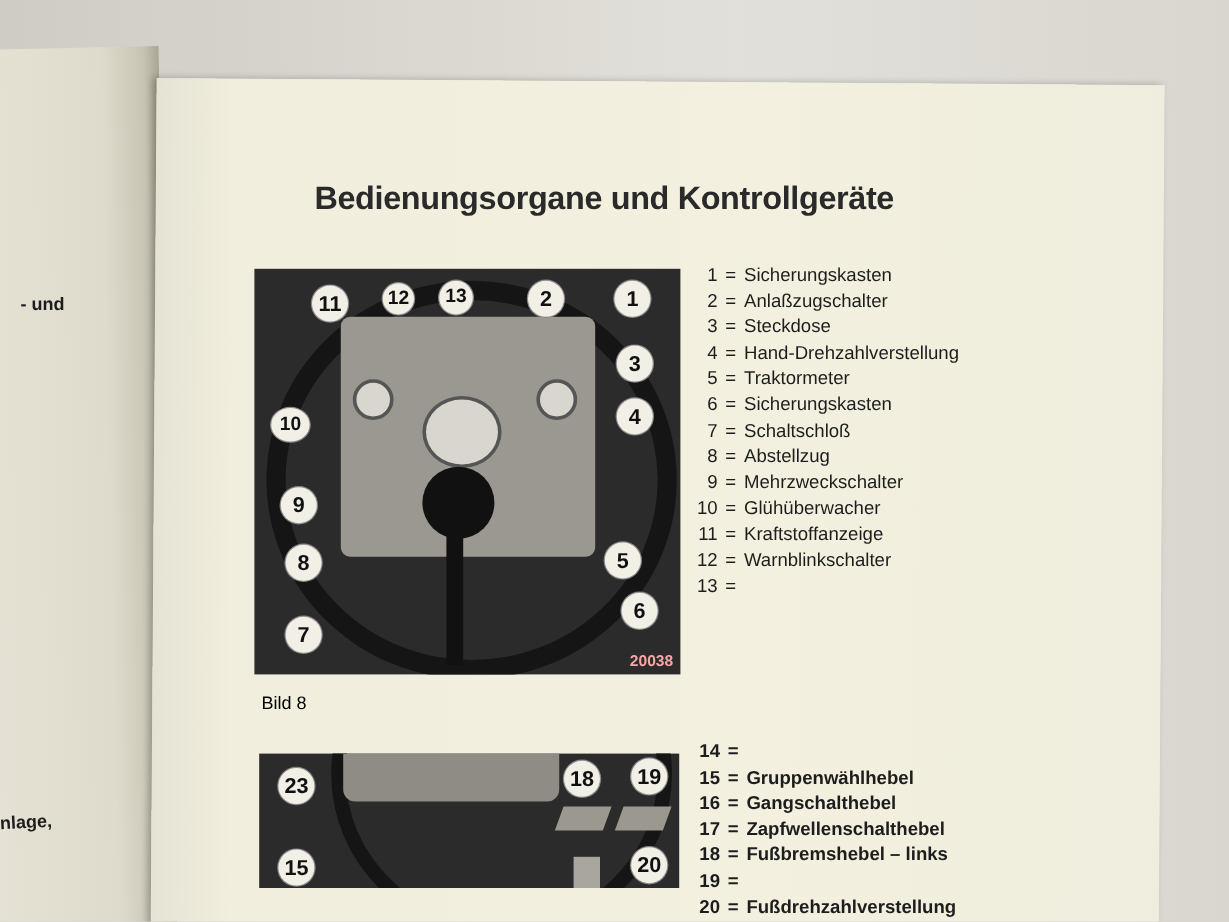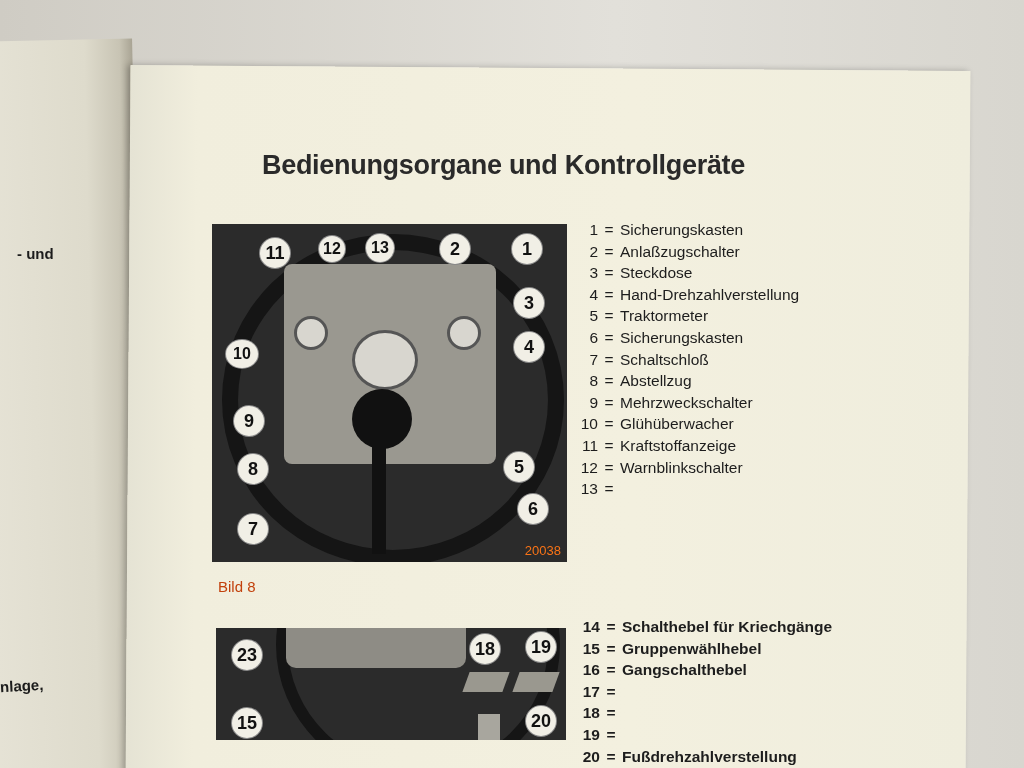--- a/index.html
+++ b/index.html
@@ -20,23 +20,23 @@
   .photo{position:absolute;background:#2b2b2b;overflow:hidden;}
   .photo1{left:212px;top:224px;width:355px;height:338px;}
   .photo2{left:216px;top:628px;width:350px;height:112px;}
   .wheel{position:absolute;border-radius:50%;border:16px solid #151515;}
   .dash{position:absolute;background:#9a9890;border-radius:8px;}
   .gauge{position:absolute;border-radius:50%;background:#d8d6cf;border:3px solid #555;}
   .badge{position:absolute;width:30px;height:30px;border-radius:50%;
     background:#f1efe6;color:#111;font-weight:bold;font-size:18px;
     display:flex;align-items:center;justify-content:center;
     box-shadow:0 0 0 1px #888;}
-  .photo-code{position:absolute;right:6px;bottom:4px;color:#f97316;
-    font-weight:normal;font-size:13px;}
-  .caption{position:absolute;left:218px;top:578px;font-size:15px;color:#c2410c;}
+  .photo-code{position:absolute;right:6px;bottom:4px;color:#fca5a5;
+    font-weight:bold;font-size:13px;}
+  .caption{position:absolute;left:218px;top:578px;font-size:15px;color:#000000;}
   .legend{position:absolute;font-size:15.5px;color:#1d1d1d;line-height:21.6px;}
   .legend1{left:580px;top:219px;}
   .legend2{left:580px;top:616px;font-weight:bold;}
   .legend-row{display:flex;white-space:nowrap;}
   .legend-num{display:inline-block;width:18px;text-align:right;}
   .legend2 .legend-num{width:20px;}
   .legend-eq{display:inline-block;width:22px;text-align:center;}
 </style>
 </head>
 <body>
@@ -156,39 +156,40 @@
   <div class="badge" style="left:310px;top:4px;">19</div>
   <div class="badge" style="left:16px;top:80px;">15</div>
   <div class="badge" style="left:310px;top:78px;">20</div>
   <div class="badge" style="left:310px;top:116px;">16</div>
 </div>
 
 <div class="legend legend2">
   <div class="legend-row">
       <span class="legend-num">14</span>
       <span class="legend-eq">=</span>
-      <span>Schalthebel für Kriechgänge</span>
     </div>
   <div class="legend-row">
       <span class="legend-num">15</span>
       <span class="legend-eq">=</span>
       <span>Gruppenwählhebel</span>
     </div>
   <div class="legend-row">
       <span class="legend-num">16</span>
       <span class="legend-eq">=</span>
       <span>Gangschalthebel</span>
     </div>
   <div class="legend-row">
       <span class="legend-num">17</span>
       <span class="legend-eq">=</span>
+      <span>Zapfwellenschalthebel</span>
     </div>
   <div class="legend-row">
       <span class="legend-num">18</span>
       <span class="legend-eq">=</span>
+      <span>Fußbremshebel – links</span>
     </div>
   <div class="legend-row">
       <span class="legend-num">19</span>
       <span class="legend-eq">=</span>
     </div>
   <div class="legend-row">
       <span class="legend-num">20</span>
       <span class="legend-eq">=</span>
       <span>Fußdrehzahlverstellung</span>
     </div>

